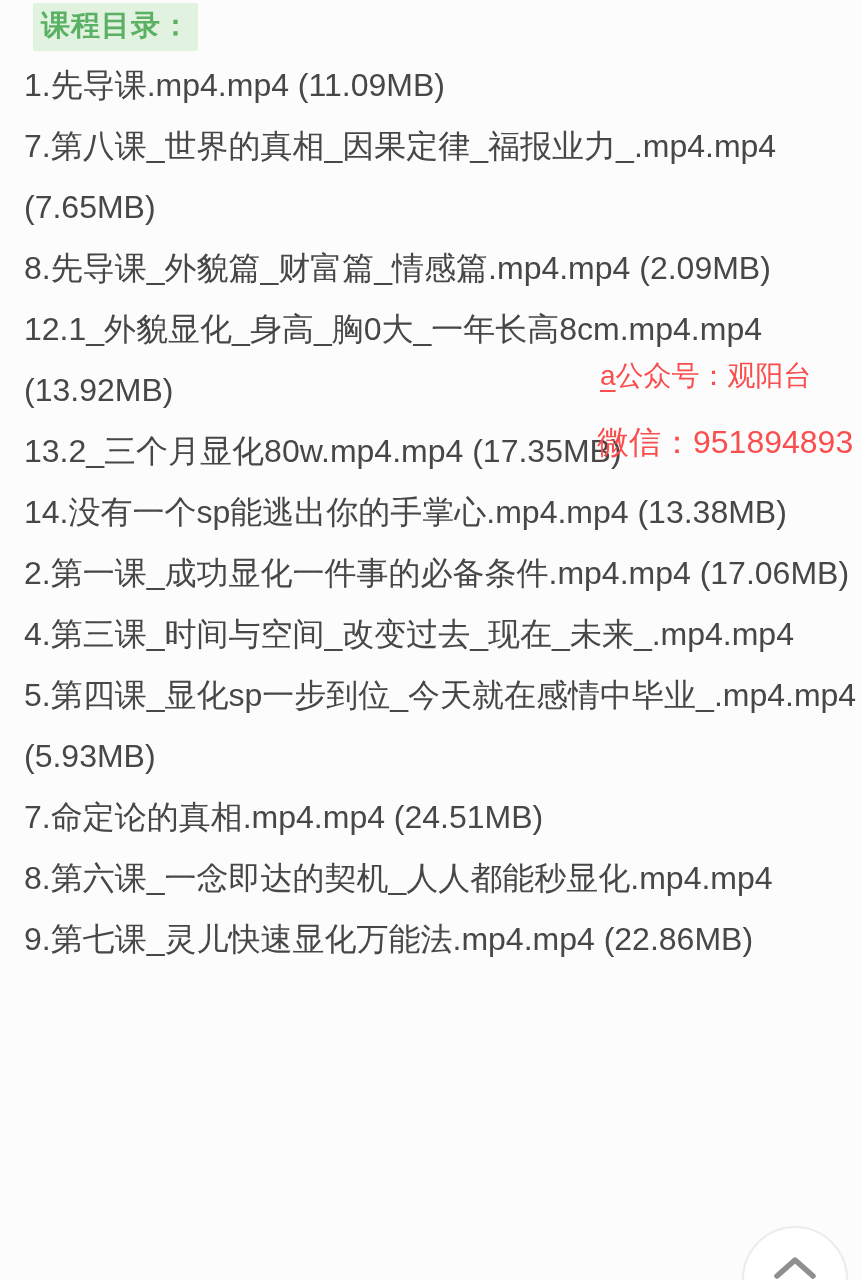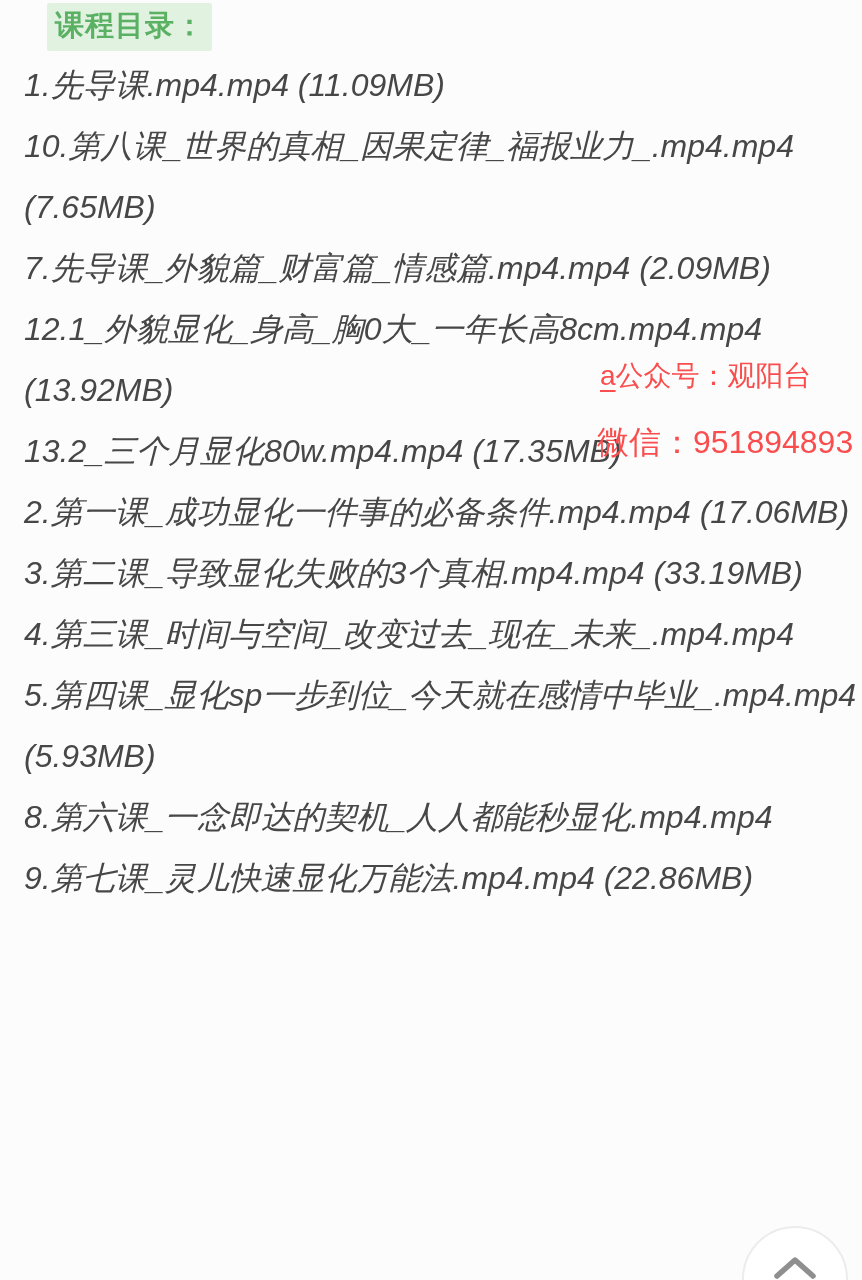--- a/index.html
+++ b/index.html
@@ -15,25 +15,25 @@
   .page { padding: 6px 0 0 24px; }
 
   .header { height: 42px; display: flex; align-items: center; }
   .title-highlight {
     font-size: 29px;
     font-weight: bold;
     letter-spacing: 1px;
     color: var(--accent-green, #5bb163);
     background: var(--highlight-green, #e1f2e1);
     padding: 3px 7px 5px 8px;
-    margin-left: 23px;
+    margin-left: 9px;
     border-radius: 2px;
   }
 
-  .list { margin-top: 7px; font-style: italic; }
+  .list { margin-top: 7px; }
   .line {
     height: 61px;
     line-height: 61px;
     font-size: 32px;
     white-space: nowrap;
   }
 
   .watermark { position: absolute; left: 0; top: 0; width: 0; height: 0; }
   .wm-line {
     position: absolute;
@@ -63,31 +63,32 @@
 </style>
 </head>
 <body>
 
 <div class="page">
   <div class="header">
     <span class="title-highlight">课程目录：</span>
   </div>
   <div class="list" id="course-list">
       <div class="line">1.先导课.mp4.mp4 (11.09MB)</div>
-      <div class="line">10.第八课_世界的真相_因果定律_福报业力_.mp4.mp4</div>
+      <div class="line">7.第八课_世界的真相_因果定律_福报业力_.mp4.mp4</div>
       <div class="line">(7.65MB)</div>
-      <div class="line">7.先导课_外貌篇_财富篇_情感篇.mp4.mp4 (2.09MB)</div>
+      <div class="line">8.先导课_外貌篇_财富篇_情感篇.mp4.mp4 (2.09MB)</div>
       <div class="line">12.1_外貌显化_身高_胸0大_一年长高8cm.mp4.mp4</div>
       <div class="line">(13.92MB)</div>
       <div class="line">13.2_三个月显化80w.mp4.mp4 (17.35MB)</div>
+      <div class="line">14.没有一个sp能逃出你的手掌心.mp4.mp4 (13.38MB)</div>
       <div class="line">2.第一课_成功显化一件事的必备条件.mp4.mp4 (17.06MB)</div>
-      <div class="line">3.第二课_导致显化失败的3个真相.mp4.mp4 (33.19MB)</div>
       <div class="line">4.第三课_时间与空间_改变过去_现在_未来_.mp4.mp4</div>
       <div class="line">5.第四课_显化sp一步到位_今天就在感情中毕业_.mp4.mp4</div>
       <div class="line">(5.93MB)</div>
+      <div class="line">7.命定论的真相.mp4.mp4 (24.51MB)</div>
       <div class="line">8.第六课_一念即达的契机_人人都能秒显化.mp4.mp4</div>
       <div class="line">9.第七课_灵儿快速显化万能法.mp4.mp4 (22.86MB)</div>
     </div>
 </div>
 
 <div class="watermark">
   <div class="wm-line wm1">
     <span class="wm-underline">a</span><span>公众号：观阳台</span>
   </div>
   <div class="wm-line wm2">微信：951894893</div>

